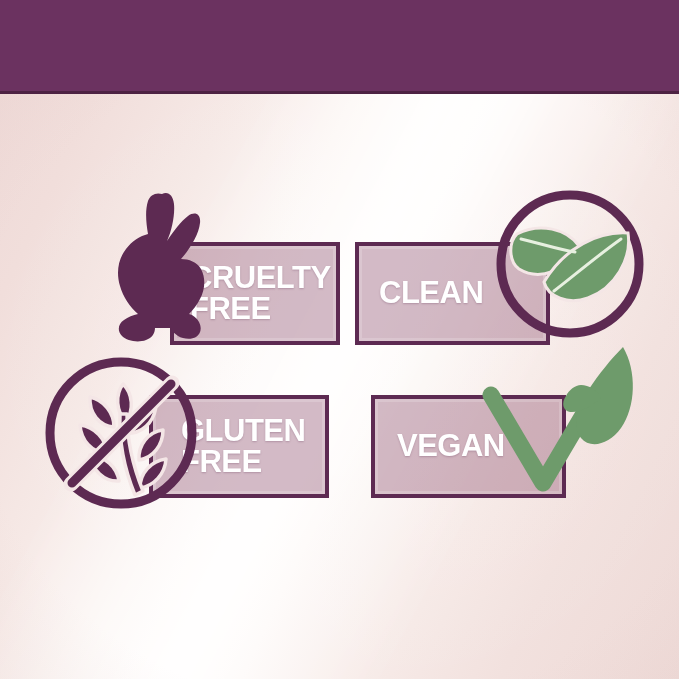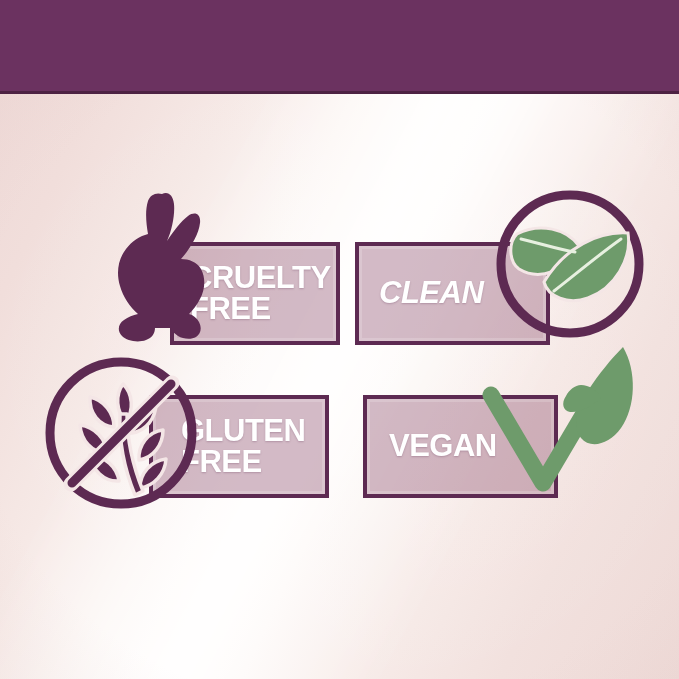--- a/index.html
+++ b/index.html
@@ -140,36 +140,36 @@
   }
   #plate-cruelty .plate-label { font-size: 31px; }
   #icon-bunny { left: 0px; top: 0px; width: 112px; height: 160px; z-index: 3; }
 
   
   #badge-clean { left: 355px; top: 98px; width: 290px; height: 160px; }
   #plate-clean {
     left: 0px; top: 53px; width: 195px; height: 103px;
     padding-left: 20px;
   }
-  #plate-clean .plate-label { font-size: 31px; font-style: italic; }
+  #plate-clean .plate-label { font-size: 31px; }
   #icon-leaf-circle { left: 140px; top: 0px; width: 150px; height: 150px; z-index: 3; }
 
   
   #badge-gluten { left: 44px; top: 265px; width: 290px; height: 165px; }
   #plate-gluten {
     left: 105px; top: 39px; width: 180px; height: 103px;
     padding-left: 28px;
   }
   #plate-gluten .plate-label { font-size: 31px; }
   #icon-nowheat { left: 0px; top: 0px; width: 155px; height: 155px; z-index: 3; }
 
   
   #badge-vegan { left: 355px; top: 262px; width: 300px; height: 175px; }
   #plate-vegan {
-    left: 8px; top: 42px; width: 195px; height: 103px;
+    left: 16px; top: 42px; width: 195px; height: 103px;
     padding-left: 22px;
   }
   #plate-vegan .plate-label { font-size: 31px; }
   #icon-vcheck { left: 118px; top: -18px; width: 182px; height: 182px; z-index: 3; }
 
   .icon-svg { display: block; width: 100%; height: 100%; overflow: visible; }
 </style>
 </head>
 <body>
 

